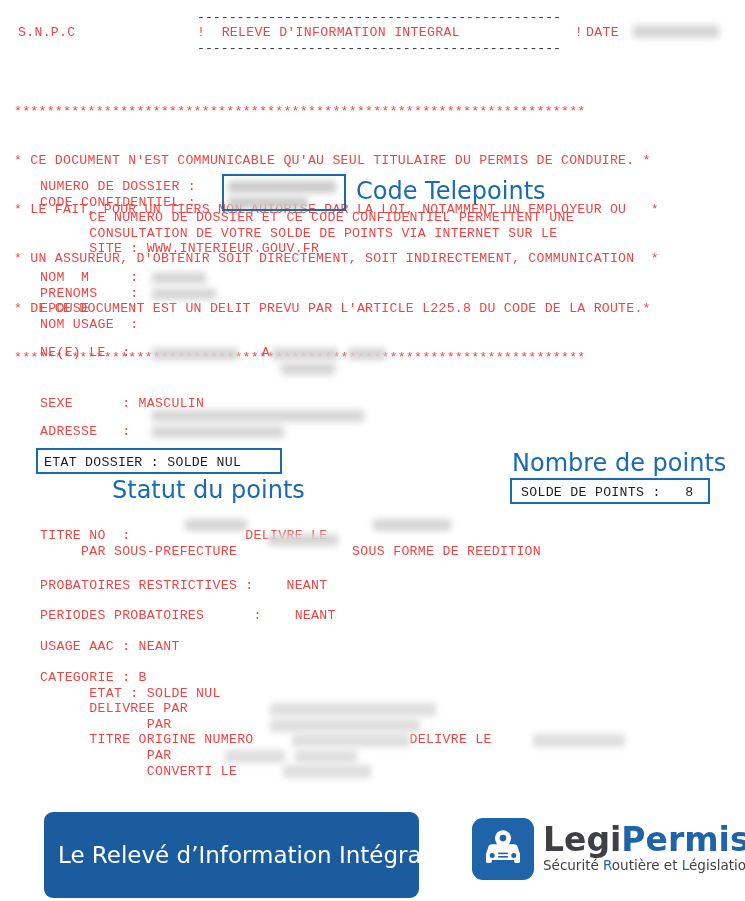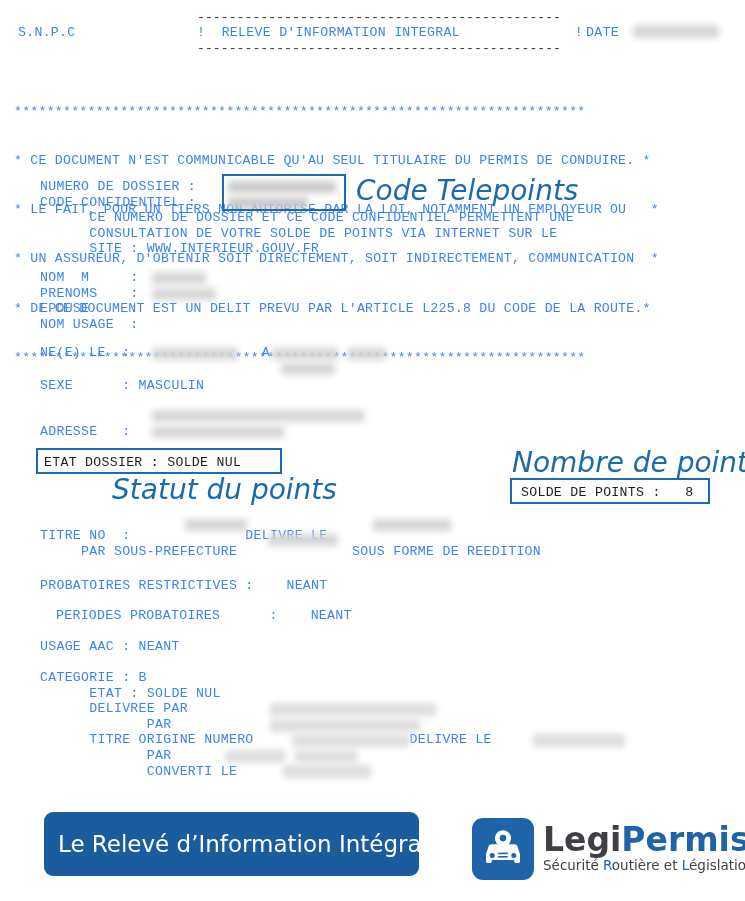--- a/index.html
+++ b/index.html
@@ -17,21 +17,21 @@
   }
 
   
   .doc {
     position: absolute;
     font-family: "Liberation Mono", "DejaVu Sans Mono", monospace;
     font-size: 13.2px;
     line-height: 15.6px;
     white-space: pre;
     letter-spacing: 0.3px;
-    color: #3b82f6;
+    color: #ef4444;
   }
 
   
   #snpc { left: 18px; top: 25px; }
   #hdr-dash-top   { left: 197px; top: 10px;  letter-spacing: 0px; color:#333; }
   #hdr-dash-bot   { left: 197px; top: 41px;  letter-spacing: 0px; color:#333; }
   #hdr-title      { left: 197px; top: 25px; }
   #hdr-date-label { left: 586px; top: 25px; text-align: center; }
 
   
@@ -41,25 +41,25 @@
     font-size: 13.2px;
     line-height: 16.4px;
     letter-spacing: 0.25px;
     width: 760px;
   }
 
   
   #blk-dossier   { left: 40px; top: 179px; }
   #blk-identity  { left: 40px; top: 270px; }
   #blk-naissance { left: 40px; top: 345px; }
-  #blk-sexe      { left: 40px; top: 378px; }
+  #blk-sexe      { left: 40px; top: 396px; }
   #blk-adresse   { left: 40px; top: 424px; }
   #blk-titre     { left: 40px; top: 528px; }
   #blk-cond      { left: 40px; top: 578px; }
-  #blk-periodes  { left: 40px; top: 608px; margin-left: 16px; }
+  #blk-periodes  { left: 40px; top: 608px; }
   #blk-suivi     { left: 40px; top: 639px; }
   #blk-categorie { left: 40px; top: 670px; }
 
   
   .redact {
     position: absolute;
     border-radius: 1px;
     background: #d4d4d4;
     filter: blur(3.2px);
     opacity: 0.95;
@@ -72,43 +72,42 @@
     position: absolute;
     border: 2px solid #1a6ab0;
     background: transparent;
     box-sizing: border-box;
   }
 
   .anno-label {
     position: absolute;
     font-family: "DejaVu Sans", "Liberation Sans", sans-serif;
     color: #1a6ab0;
-    font-size: 28px;
+    font-size: 24px;
     line-height: 26px;
     white-space: nowrap;
-    font-style: italic;
   }
 
   
   .framed-text {
     position: absolute;
     font-family: "Liberation Mono", "DejaVu Sans Mono", monospace;
     font-size: 13.2px;
     letter-spacing: 0.3px;
     white-space: pre;
     color: #1d1d1d;
   }
 
   
   #footer-banner {
     position: absolute;
     left: 44px;
     top: 812px;
     width: 375px;
-    height: 64px;
+    height: 86px;
     background: #1b5c9e;
     border-radius: 9px;
     box-sizing: border-box;
     padding: 7px 16px 7px 14px;
     display: flex;
     flex-direction: column;
     justify-content: center;
   }
   #footer-banner .ln1,
   #footer-banner .ln2 {

